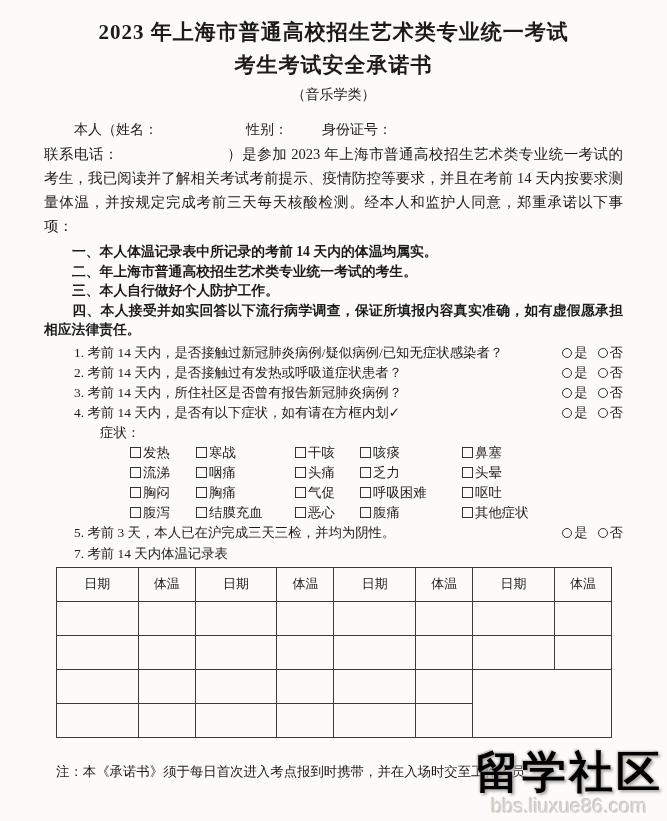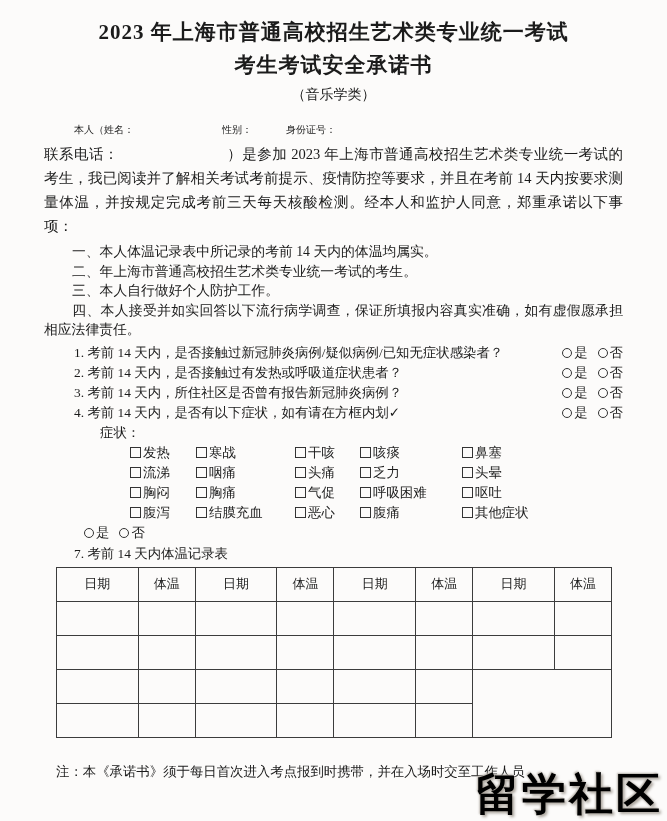--- a/index.html
+++ b/index.html
@@ -7,26 +7,26 @@
   .page {
     width:667px; height:821px; margin:0 auto; position:relative;
     background:#fcfbfa; color:#1b1b1b; overflow:hidden;
     font-family:"Liberation Serif","DejaVu Serif",serif;
   }
   .content { padding:16px 44px 0 44px; }
 
   .title { text-align:center; font-weight:bold; font-size:21px; line-height:33px; letter-spacing:1px; }
   .subtitle { text-align:center; font-size:14px; line-height:22px; margin-top:2px; }
 
-  .intro-line1 { margin-top:12px; font-size:10px; line-height:24px; padding-left:30px; }
+  .intro-line1 { margin-top:12px; font-size:14px; line-height:24px; padding-left:30px; }
   .blank { display:inline-block; height:1px; }
   .b90 { width:88px; } .b34 { width:34px; } .b110 { width:108px; }
   .intro-rest { font-size:14.5px; line-height:24px; text-align:justify; }
 
-  .commit { font-size:13.8px; font-weight:normal; line-height:19.5px; text-align:justify; }
+  .commit { font-size:13.8px; font-weight:bold; line-height:19.5px; text-align:justify; }
   .commit .lead { display:inline-block; width:28px; }
   .commits { margin-top:4px; }
 
   .qrow { display:flex; justify-content:space-between; align-items:center;
           font-size:13.4px; line-height:20px; padding-left:30px; }
   .questions { margin-top:3px; }
   .opts { white-space:nowrap; flex:0 0 auto; }
   .rad { display:inline-block; width:10px; height:10px; border:1px solid #333;
          border-radius:50%; margin:0 2px 0 10px; vertical-align:-1px; }
   .cb  { display:inline-block; width:11px; height:11px; border:1px solid #333;
@@ -115,20 +115,21 @@
         <span><span class="cb"></span><span>呼吸困难</span></span>
         <span><span class="cb"></span><span>呕吐</span></span>
         <span><span class="cb"></span><span>腹泻</span></span>
         <span><span class="cb"></span><span>结膜充血</span></span>
         <span><span class="cb"></span><span>恶心</span></span>
         <span><span class="cb"></span><span>腹痛</span></span>
         <span><span class="cb"></span><span>其他症状</span></span>
       </div>
 
       <div class="qrow">
+        <span>5. 考前 3 天，本人已在沪完成三天三检，并均为阴性。</span>
         <span class="opts"><span class="rad"></span><span>是</span><span class="rad"></span><span>否</span></span>
       </div>
 
 
       <div class="q7row">7. 考前 14 天内体温记录表</div>
     </div>
 
     <table class="temp">
       <colgroup>
         <col class="cdate">
@@ -190,14 +191,15 @@
       </tr>
     </tbody>
       </table>
 
 
     <div class="note">注：本《承诺书》须于每日首次进入考点报到时携带，并在入场时交至工作人员</div>
   </div>
 
   <div class="wm">
     <div class="wm-text">留学社区</div>
+    <div class="wm-url">bbs.liuxue86.com</div>
   </div>
 </div>
 
 </body></html>

